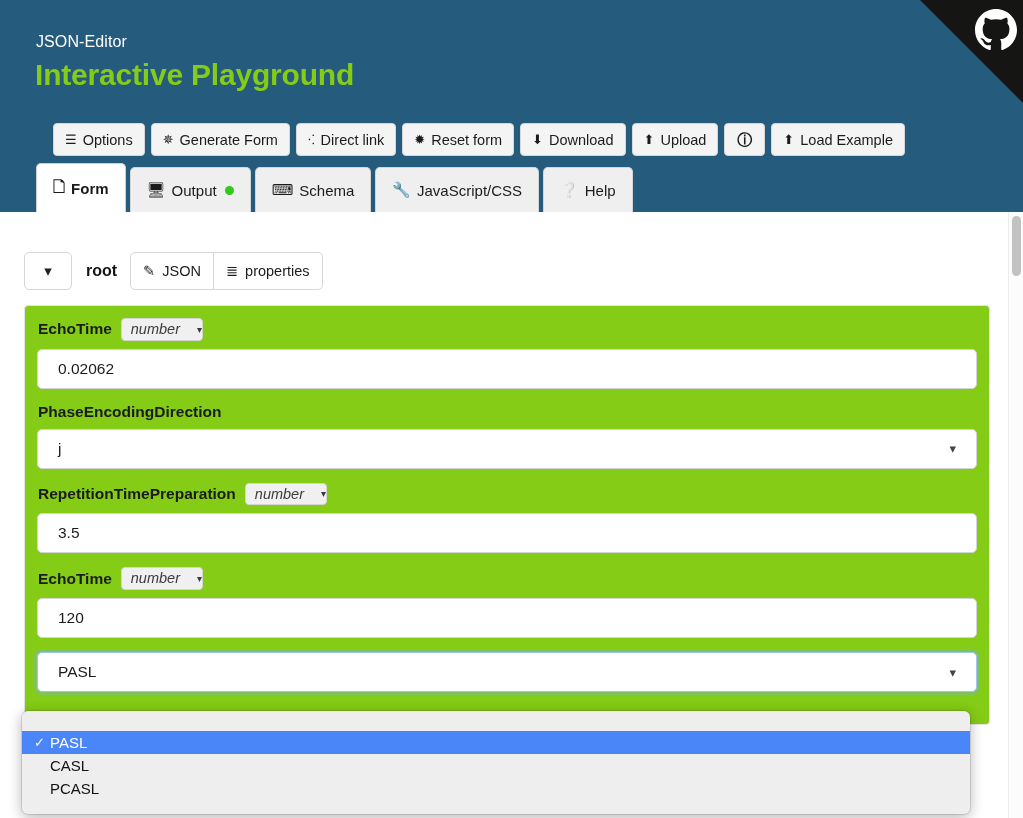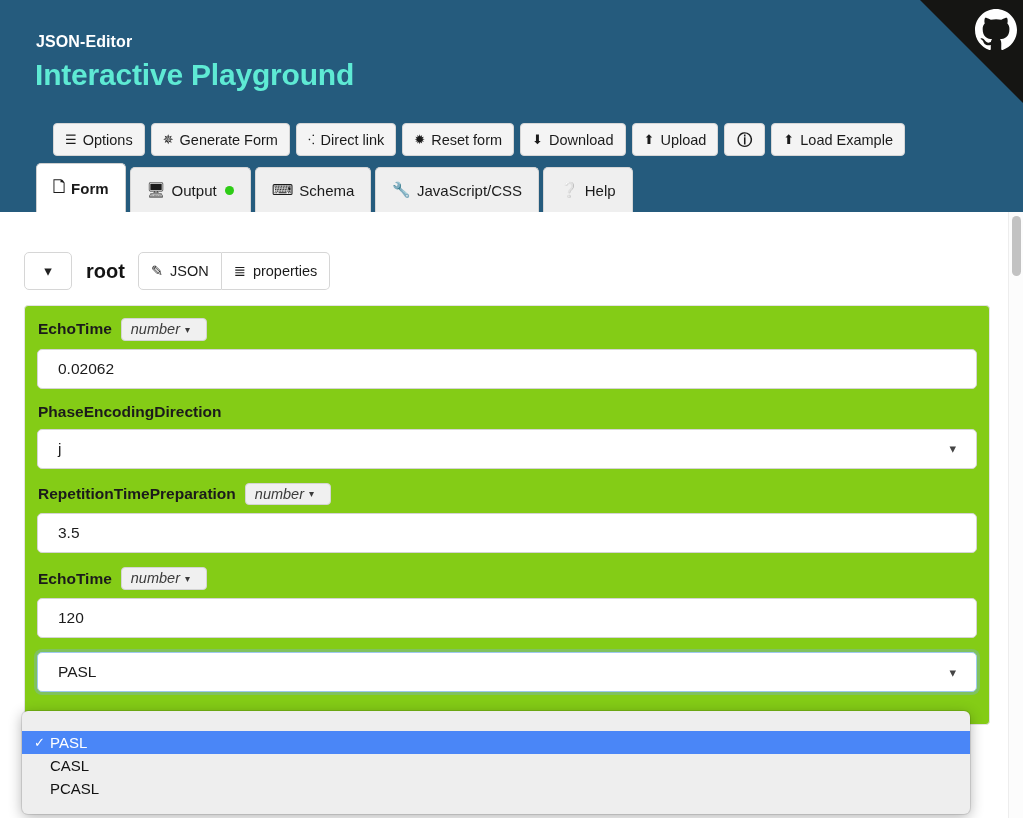--- a/index.html
+++ b/index.html
@@ -18,27 +18,27 @@
     left: 0; top: 0;
     width: 1023px; height: 212px;
     background: #255b7d;
     overflow: visible;
   }
   #brand-sub {
     position: absolute;
     left: 36px; top: 33px;
     color: #ffffff;
     font-size: 16px;
-    font-weight: bold;
+    font-weight: normal;
     letter-spacing: .1px;
   }
   #brand-title {
     position: absolute;
     left: 35px; top: 58px;
-    color: #5eead4;
+    color: #84cc16;
     font-size: 30px;
     font-weight: bold;
     letter-spacing: -.2px;
   }
 
   
   #gh-ribbon {
     position: absolute;
     right: 0; top: 0;
     width: 103px; height: 103px;
@@ -141,21 +141,21 @@
   #collapse-btn {
     width: 48px; height: 38px;
     background: #fff;
     border: 1px solid #d6d6d6;
     border-radius: 5px;
     display: flex; align-items: center; justify-content: center;
     cursor: pointer;
     font-size: 15px; color: #222;
   }
   #root-title {
-    font-size: 20px;
+    font-size: 16px;
     font-weight: bold;
     color: #141414;
     margin: 0 13px 0 14px;
     line-height: 1;
   }
   .seg-group { display: flex; }
   .seg {
     background: #fff;
     border: 1px solid #d6d6d6;
     height: 38px;
@@ -189,24 +189,24 @@
     color: #1b1b1b;
   }
   .type-pill {
     font-style: italic;
     font-weight: normal;
     font-size: 14.5px;
     color: #3b3b3b;
     background: #f0f0f0;
     border: 1px solid #d4d4d4;
     border-radius: 4px;
-    padding: 2px 16px 2px 9px;
+    padding: 2px 0 2px 9px;
     display: inline-flex;
     align-items: center;
-    gap: 5px;
+    gap: 17px;
     cursor: pointer;
     line-height: 1.15;
   }
   .type-pill .caret { font-style: normal; font-size: 10px; }
 
   .ctrl {
     width: 940px;
     height: 40px;
     background: #ffffff;
     border: 1px solid #d4d4d4;

